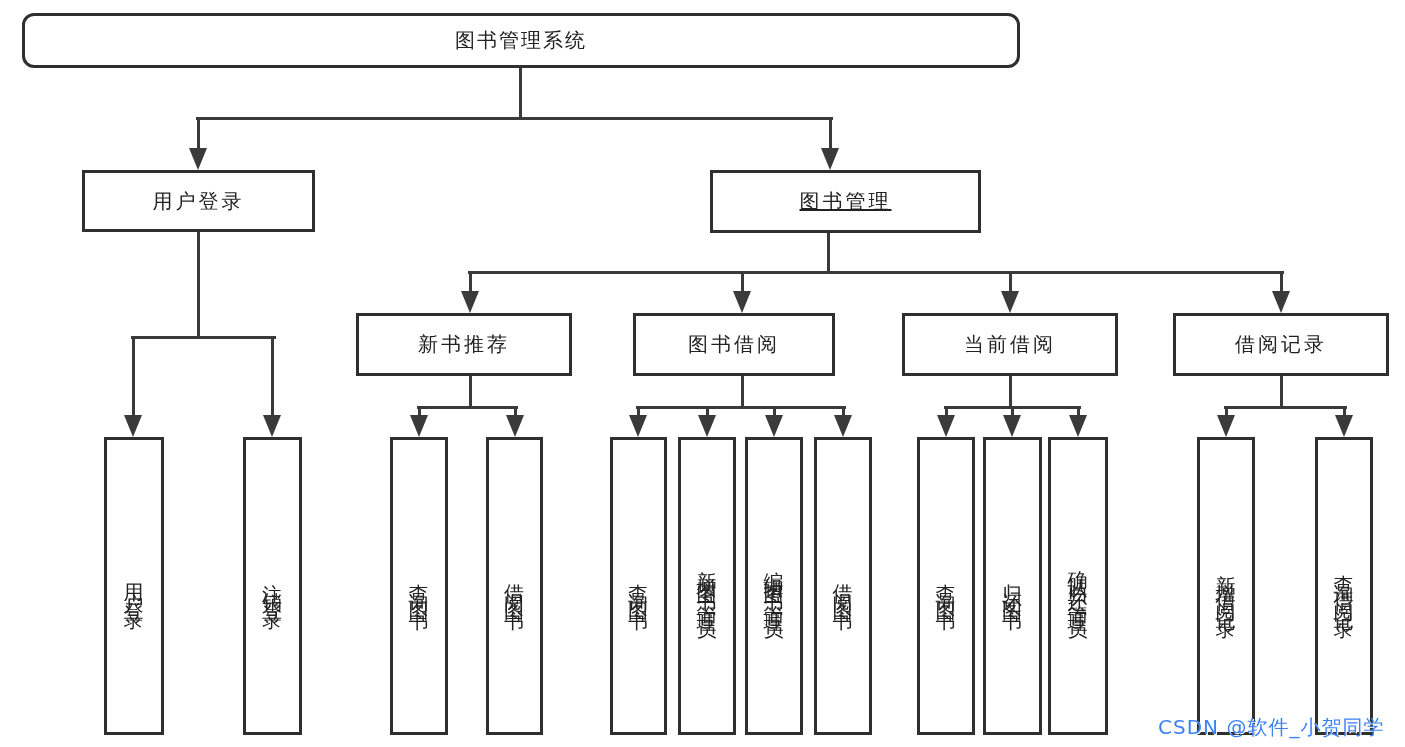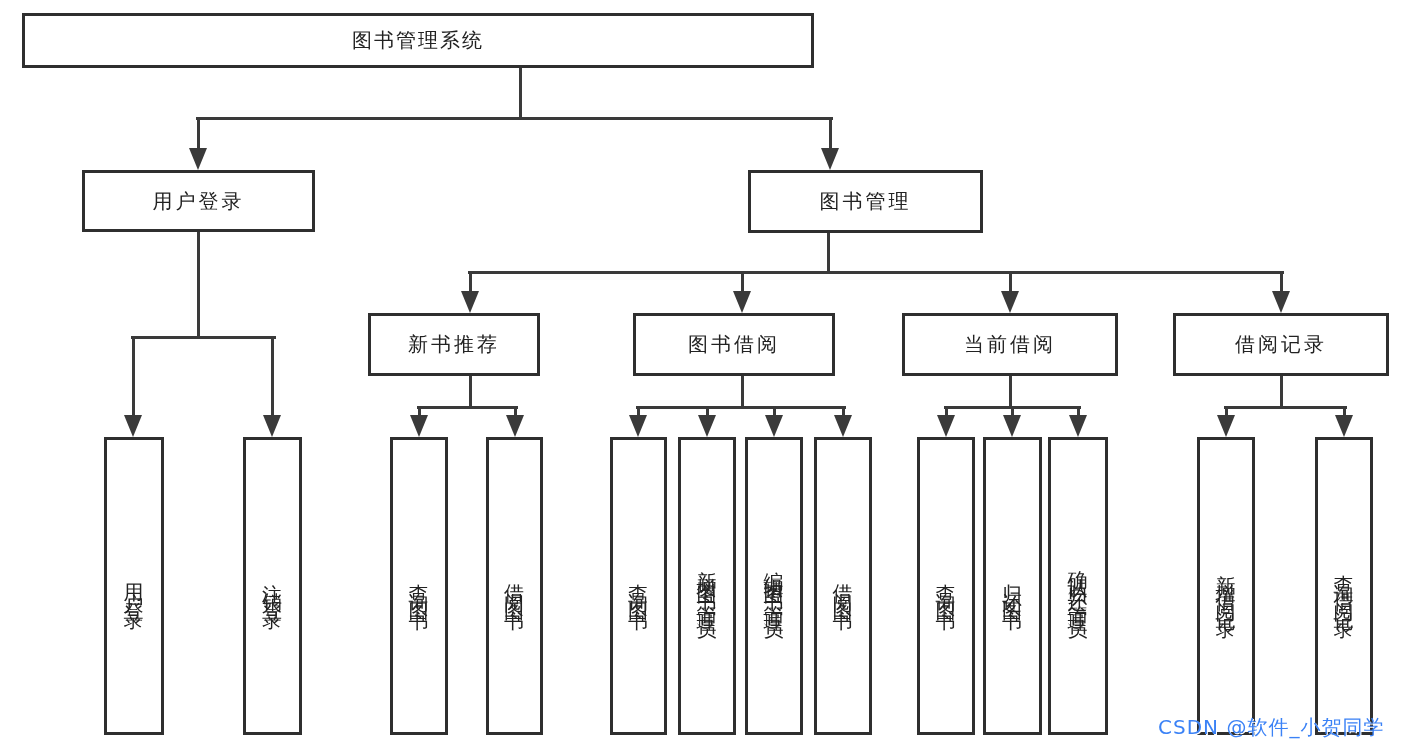--- a/index.html
+++ b/index.html
@@ -29,26 +29,26 @@
   .watermark{
     position:absolute;z-index:5;color:#3b82f6;font-size:20px;white-space:nowrap;
     text-shadow:1px 1px 0 #ffffff;letter-spacing:1px;
   }
 </style>
 </head>
 <body>
 
 <div class="stage">
 
-  <div class="box node root" style="left:22px;top:13px;width:792px;height:55px;">图书管理系统</div>
+  <div class="box node root" style="left:22px;top:13px;width:998px;height:55px;border-radius:12px;">图书管理系统</div>
 
   <div class="box node" style="left:82px;top:170px;width:233px;height:62px;">用户登录</div>
-  <div class="box node" style="left:748px;top:170px;width:235px;height:63px;">图书管理</div>
+  <div class="box node" style="left:710px;top:170px;width:271px;height:63px;text-decoration:underline;">图书管理</div>
 
-  <div class="box node" style="left:368px;top:313px;width:172px;height:63px;">新书推荐</div>
+  <div class="box node" style="left:356px;top:313px;width:216px;height:63px;">新书推荐</div>
   <div class="box node" style="left:633px;top:313px;width:202px;height:63px;">图书借阅</div>
   <div class="box node" style="left:902px;top:313px;width:216px;height:63px;">当前借阅</div>
   <div class="box node" style="left:1173px;top:313px;width:216px;height:63px;">借阅记录</div>
 
   <div class="box leaf" style="left:104px;top:437px;width:60px;height:298px;">用户登录</div>
   <div class="box leaf" style="left:243px;top:437px;width:59px;height:298px;">注销登录</div>
 
   <div class="box leaf" style="left:390px;top:437px;width:58px;height:298px;">查询图书</div>
   <div class="box leaf" style="left:486px;top:437px;width:57px;height:298px;">借阅图书</div>
 

